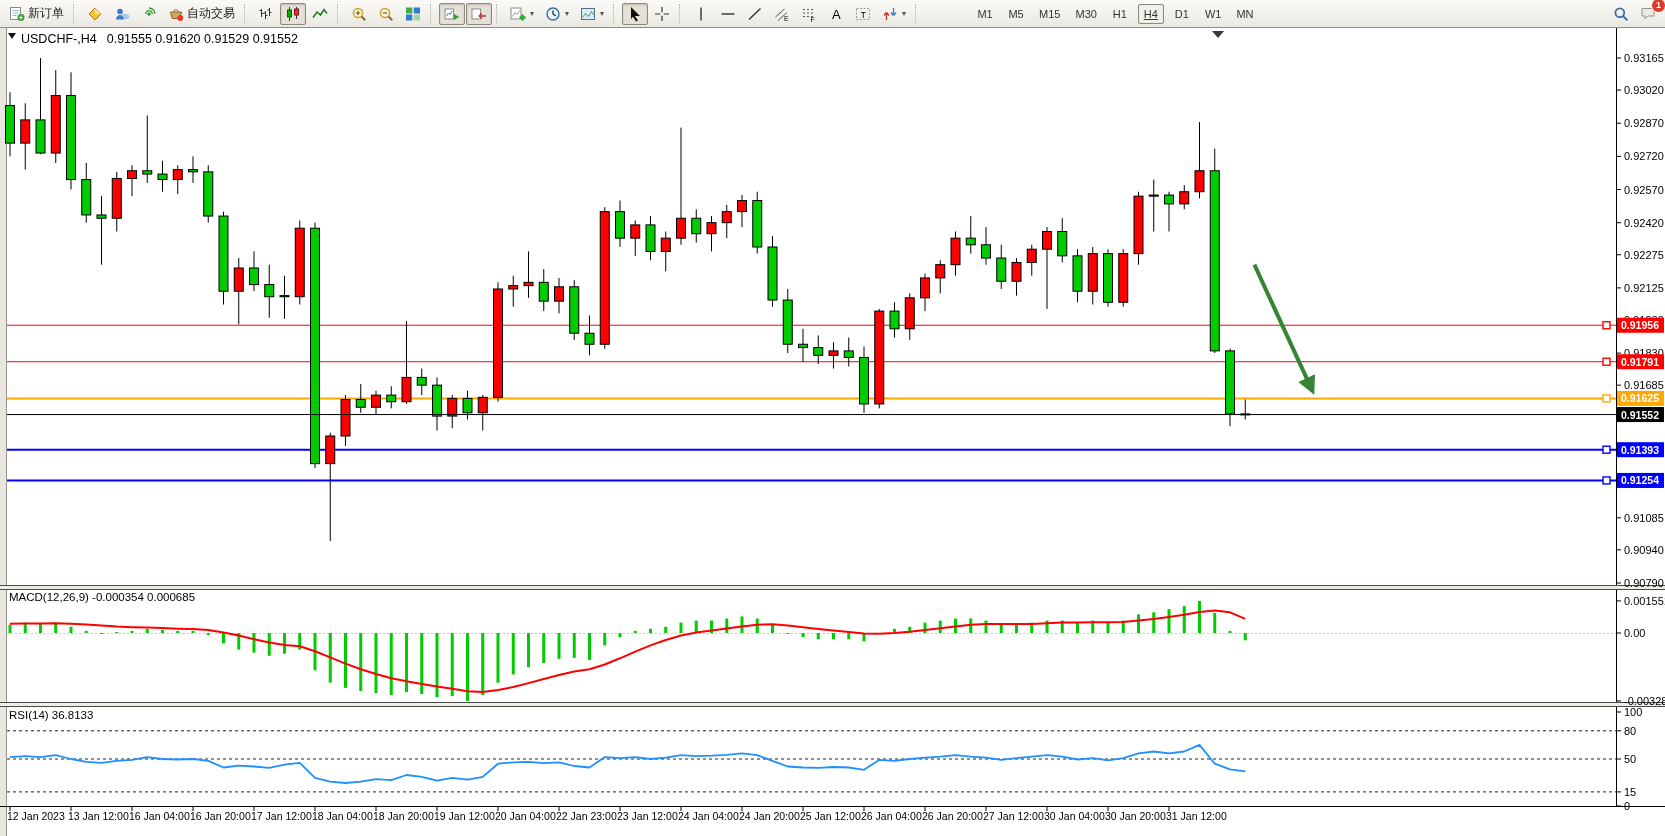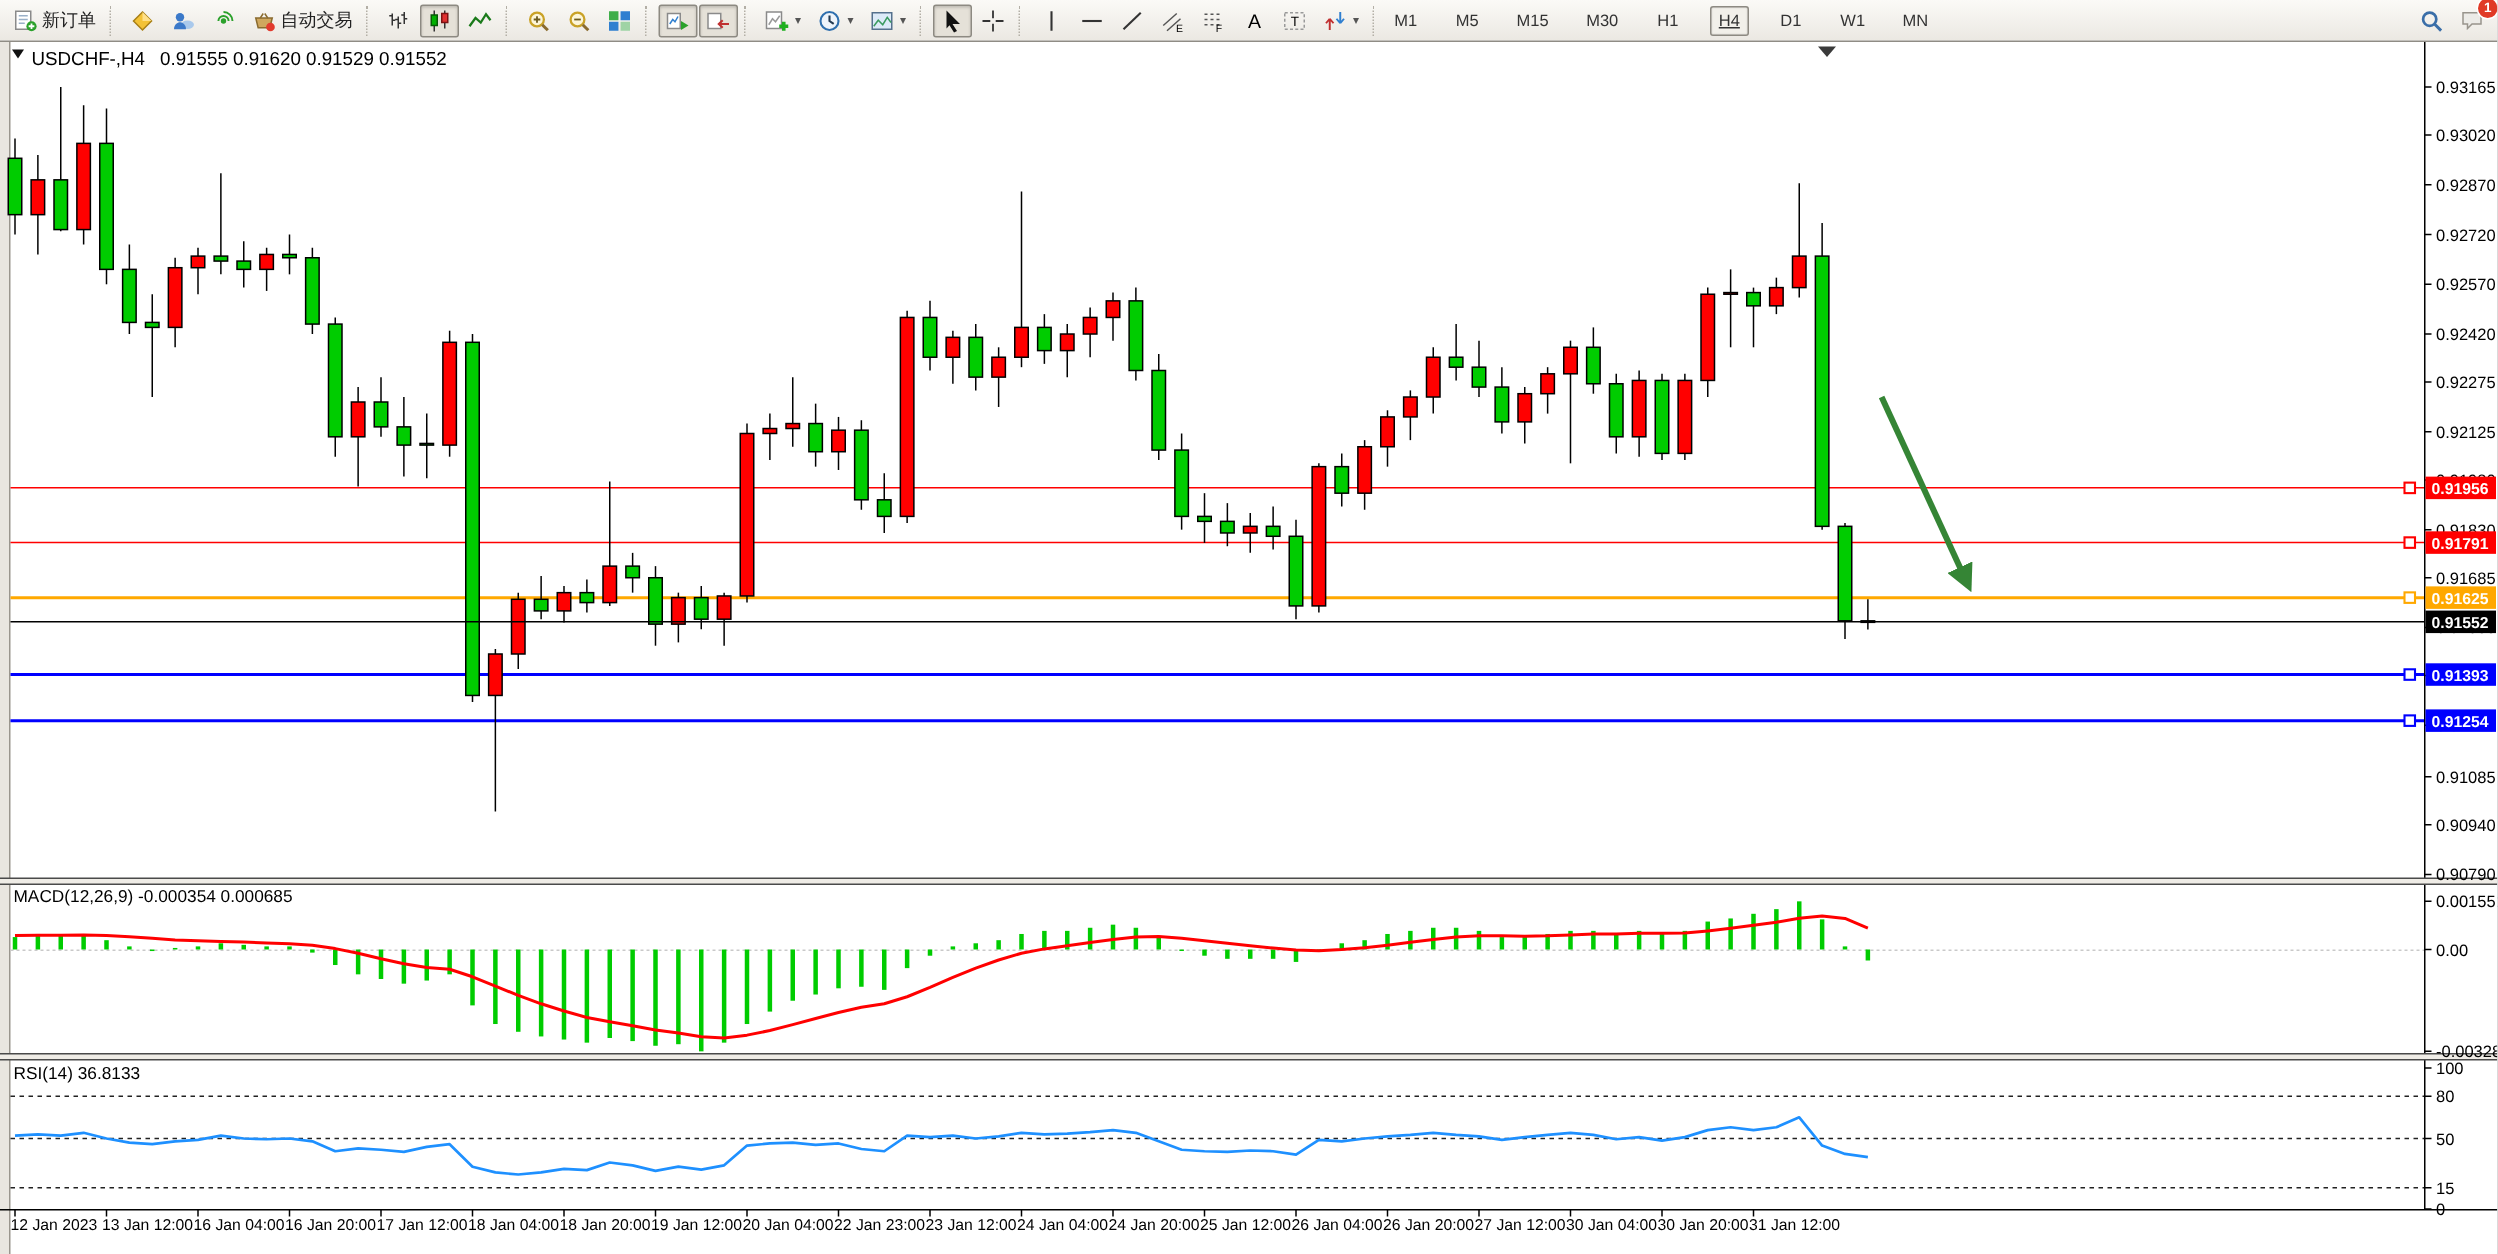--- a/index.html
+++ b/index.html
@@ -296,21 +296,21 @@
           <use href="#sym-label-t"></use>
         </svg>
       </button>
     <button class="tb-btn">
         <svg class="ic">
           <use href="#sym-arrows"></use>
         </svg>
         <span class="caret">▾</span>
       </button>
     <span class="tb-sep"></span>
-    <div id="tf-group" style="display:flex;gap:15px;">
+    <div id="tf-group" style="display:flex;gap:5px;margin-left:48px;">
         <button class="tf-btn">M1</button>
         <button class="tf-btn">M5</button>
         <button class="tf-btn">M15</button>
         <button class="tf-btn">M30</button>
         <button class="tf-btn">H1</button>
         <button class="tf-btn active">H4</button>
         <button class="tf-btn">D1</button>
         <button class="tf-btn">W1</button>
         <button class="tf-btn">MN</button>
       </div>

